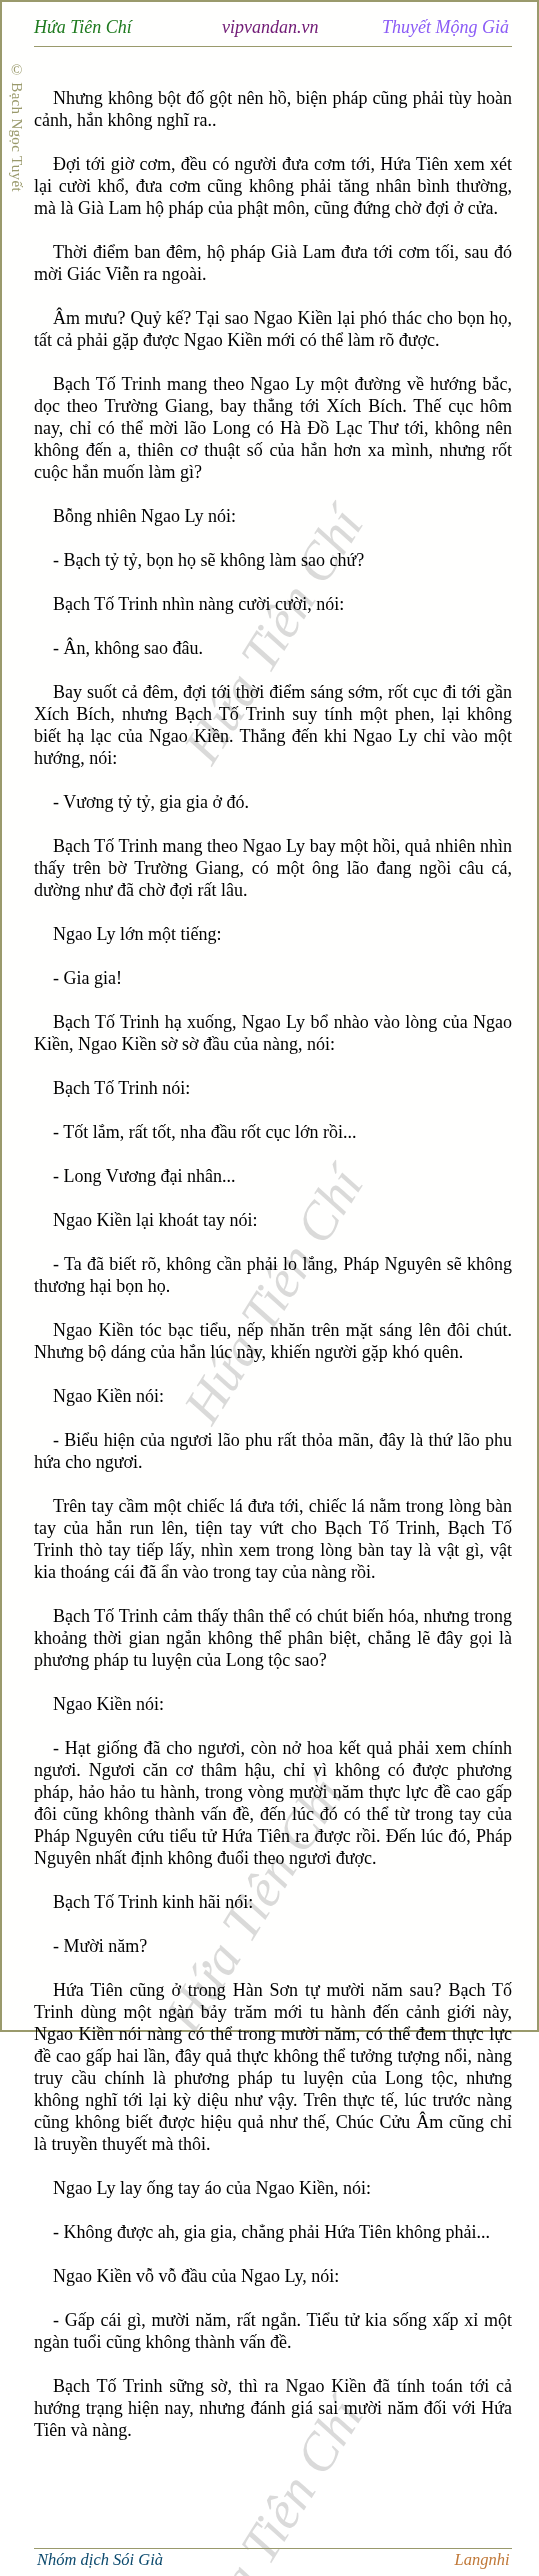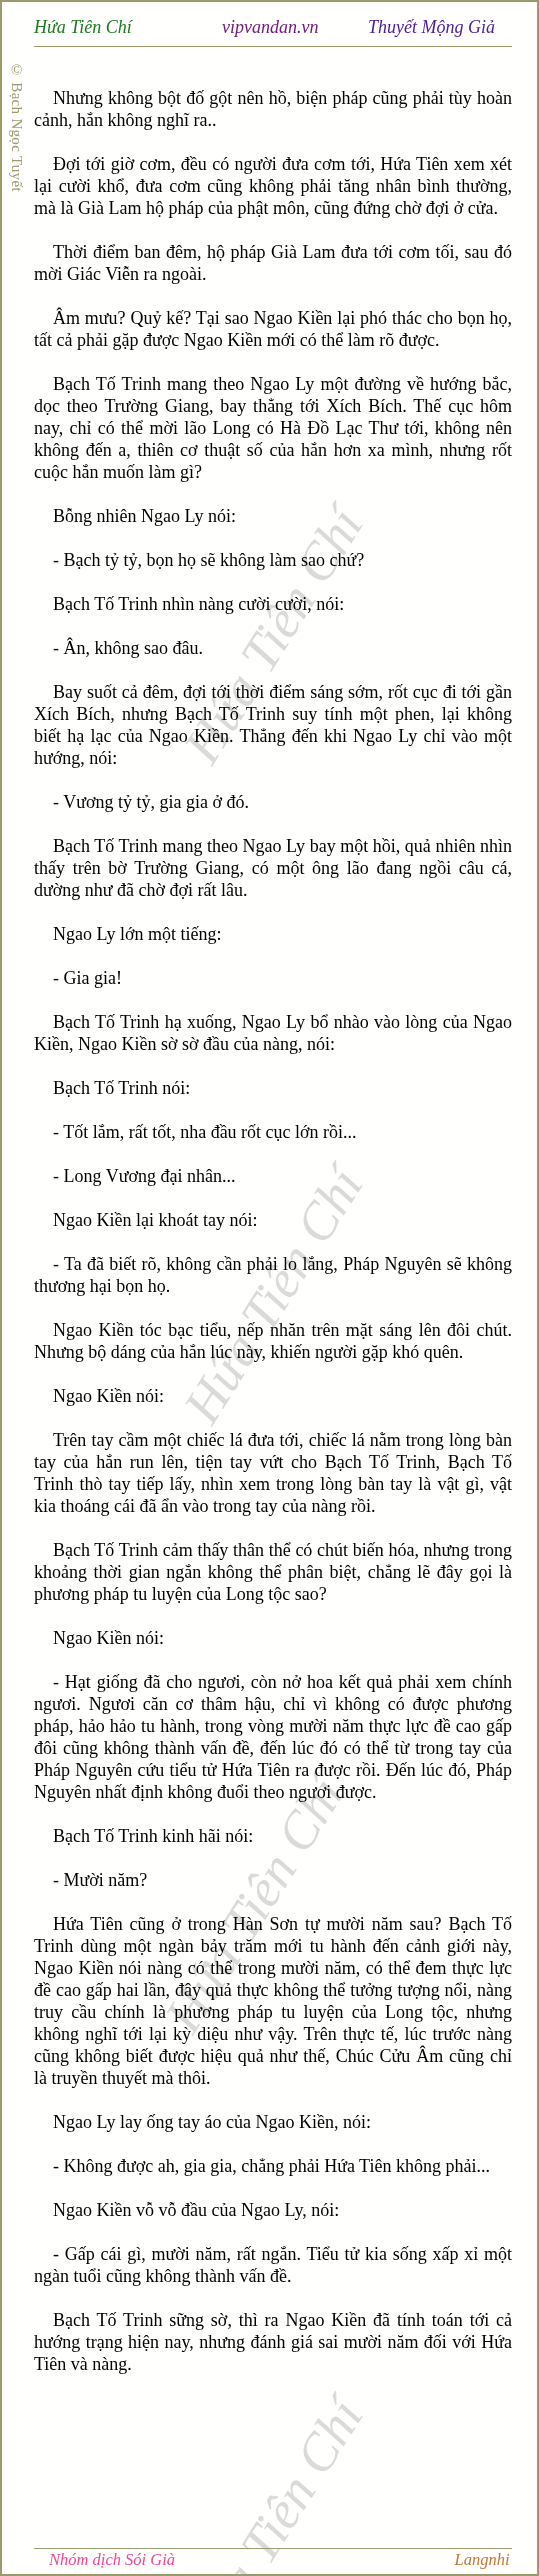--- a/index.html
+++ b/index.html
@@ -1,29 +1,29 @@
 <!DOCTYPE html>
 <html style="font-size:10px"><head>
 <meta charset="utf-8">
 <style>
   html, body { margin: 0; padding: 0; background: #ffffff; }
   body { width: 539px; height: 2576px; position: relative; overflow: hidden; }
   .page {
-    position: absolute; left: 0; top: 0; width: 539px; height: 2576px;
+    position: absolute; left: 0; top: 0; width: 539px; height: 2032px;
     box-sizing: border-box; border: 2.5px solid #9a9a6c; background: #fffffe;
   }
   .header {
     position: absolute; left: 32px; top: 6.3px; width: 478px; height: 38px;
     border-bottom: 1.9px solid #9a9a6c;
     font-family: "Liberation Serif", serif; font-style: italic; font-size: 18px;
   }
   .header span { position: absolute; top: 9px; }
   .h-left { left: 0; color: #1e7a1e; }
   .h-center { left: 188px; color: #701a75; }
-  .h-right { right: 17px; color: #4c1d95; margin-left: 23px; }
+  .h-right { right: 3px; color: #8b5cf6; margin-left: 23px; }
   .side-copy {
     position: absolute; left: 3.8px; top: 60px; width: 19px; height: 190px;
     writing-mode: vertical-rl; font-family: "Liberation Serif", serif;
     font-size: 15px; color: #9a9a6c; letter-spacing: 0.3px;
   }
   .content {
     position: absolute; left: 32px; top: 85px; width: 478px;
     font-family: "Liberation Serif", serif; font-size: 18px; line-height: 22px; color: #000;
   }
   .content p { margin: 0 0 22px 0; text-indent: 19px; text-align: justify; }
@@ -31,21 +31,21 @@
     position: absolute; font-family: "Liberation Serif", serif; font-style: italic;
     font-size: 53px; color: rgba(150,150,150,0.35); transform: rotate(-58deg);
     transform-origin: center; white-space: nowrap; pointer-events: none;
   }
   .footer {
     position: absolute; left: 32px; top: 2546px; width: 478px; height: 25px;
     border-top: 1.9px solid #9a9a6c;
     font-family: "Liberation Serif", serif; font-style: italic; font-size: 16.5px;
   }
   .footer span { position: absolute; top: 1.3px; }
-  .f-left { left: 15px; color: #ec4899; font-family: Liberation Serif, serif; }
+  .f-left { left: 3px; color: #0c4a6e; font-family: Liberation Serif, serif; }
   .f-right { right: 2.5px; color: #c07838; }
 </style>
 </head>
 <body>
 
 <div class="page">
 
   <div class="header">
     <span class="h-left">Hứa Tiên Chí</span>
     <span class="h-center">vipvandan.vn</span>
@@ -75,20 +75,21 @@
     <p>Ngao Ly lớn một tiếng:</p>
     <p>- Gia gia!</p>
     <p>Bạch Tố Trinh hạ xuống, Ngao Ly bổ nhào vào lòng của Ngao Kiền, Ngao Kiền sờ sờ đầu của nàng, nói:</p>
     <p>Bạch Tố Trinh nói:</p>
     <p>- Tốt lắm, rất tốt, nha đầu rốt cục lớn rồi...</p>
     <p>- Long Vương đại nhân...</p>
     <p>Ngao Kiền lại khoát tay nói:</p>
     <p>- Ta đã biết rõ, không cần phải lo lắng, Pháp Nguyên sẽ không thương hại bọn họ.</p>
     <p>Ngao Kiền tóc bạc tiểu, nếp nhăn trên mặt sáng lên đôi chút. Nhưng bộ dáng của hắn lúc này, khiến người gặp khó quên.</p>
     <p>Ngao Kiền nói:</p>
+    <p>- Biểu hiện của ngươi lão phu rất thỏa mãn, đây là thứ lão phu hứa cho ngươi.</p>
     <p>Trên tay cầm một chiếc lá đưa tới, chiếc lá nằm trong lòng bàn tay của hắn run lên, tiện tay vứt cho Bạch Tố Trinh, Bạch Tố Trinh thò tay tiếp lấy, nhìn xem trong lòng bàn tay là vật gì, vật kia thoáng cái đã ẩn vào trong tay của nàng rồi.</p>
     <p>Bạch Tố Trinh cảm thấy thân thể có chút biến hóa, nhưng trong khoảng thời gian ngắn không thể phân biệt, chẳng lẽ đây gọi là phương pháp tu luyện của Long tộc sao?</p>
     <p>Ngao Kiền nói:</p>
     <p>- Hạt giống đã cho ngươi, còn nở hoa kết quả phải xem chính ngươi. Ngươi căn cơ thâm hậu, chỉ vì không có được phương pháp, hảo hảo tu hành, trong vòng mười năm thực lực đề cao gấp đôi cũng không thành vấn đề, đến lúc đó có thể từ trong tay của Pháp Nguyên cứu tiểu tử Hứa Tiên ra được rồi. Đến lúc đó, Pháp Nguyên nhất định không đuổi theo ngươi được.</p>
     <p>Bạch Tố Trinh kinh hãi nói:</p>
     <p>- Mười năm?</p>
     <p>Hứa Tiên cũng ở trong Hàn Sơn tự mười năm sau? Bạch Tố Trinh dùng một ngàn bảy trăm mới tu hành đến cảnh giới này, Ngao Kiền nói nàng có thể trong mười năm, có thể đem thực lực đề cao gấp hai lần, đây quả thực không thể tưởng tượng nổi, nàng truy cầu chính là phương pháp tu luyện của Long tộc, nhưng không nghĩ tới lại kỳ diệu như vậy. Trên thực tế, lúc trước nàng cũng không biết được hiệu quả như thế, Chúc Cửu Âm cũng chỉ là truyền thuyết mà thôi.</p>
     <p>Ngao Ly lay ống tay áo của Ngao Kiền, nói:</p>
     <p>- Không được ah, gia gia, chẳng phải Hứa Tiên không phải...</p>
     <p>Ngao Kiền vỗ vỗ đầu của Ngao Ly, nói:</p>

